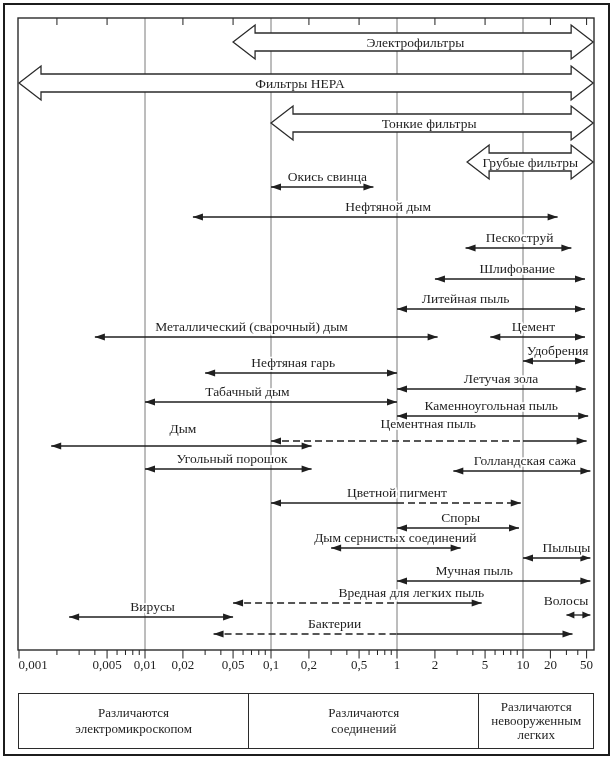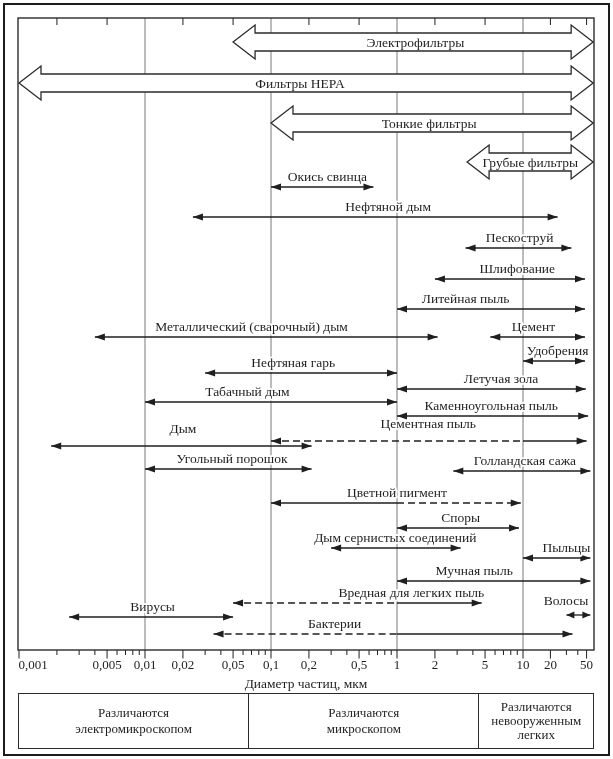--- a/index.html
+++ b/index.html
@@ -210,30 +210,29 @@
       <polygon points="69.14044109267674,617 79.14044109267674,613.6 79.14044109267674,620.4" fill="#1f1f1f"></polygon>
       <polygon points="233.07022054633836,617 223.07022054633836,613.6 223.07022054633836,620.4" fill="#1f1f1f"></polygon>
       <text x="152.64792788455506" y="611" text-anchor="middle" font-size="13.5" fill="#1f1f1f" font-family="&quot;Liberation Serif&quot;,&quot;DejaVu Serif&quot;,serif" stroke="#ffffff" stroke-width="3.5" paint-order="stroke" stroke-linejoin="round">Вирусы</text>
       <line x1="213.55257358813475" y1="634" x2="397" y2="634" stroke="#1f1f1f" stroke-width="1.3" stroke-dasharray="7 4"></line>
       <line x1="397" y1="634" x2="572.5101920358751" y2="634" stroke="#1f1f1f" stroke-width="1.3"></line>
       <polygon points="213.55257358813475,634 223.55257358813475,630.6 223.55257358813475,637.4" fill="#1f1f1f"></polygon>
       <polygon points="572.5101920358751,634 562.5101920358751,630.6 562.5101920358751,637.4" fill="#1f1f1f"></polygon>
       <text x="334.64889726830813" y="628" text-anchor="middle" font-size="13.5" fill="#1f1f1f" font-family="&quot;Liberation Serif&quot;,&quot;DejaVu Serif&quot;,serif" stroke="#ffffff" stroke-width="3.5" paint-order="stroke" stroke-linejoin="round">Бактерии</text>
     </svg>
 
-  <div id="axis-title">Диаметр частиц, мкм</div>
 
   <div id="res-table">
     <div class="res-cell c1">
       <span>Различаются</span>
       <span>электромикроскопом</span>
     </div>
     <div class="res-cell c2">
       <span>Различаются</span>
-      <span>микроскопом</span>
+      <span>соединений</span>
     </div>
     <div class="res-cell c3">
       <span>Различаются</span>
       <span>невооруженным</span>
       <span>легких</span>
     </div>
   </div>
 </div>
 
 </body></html>

